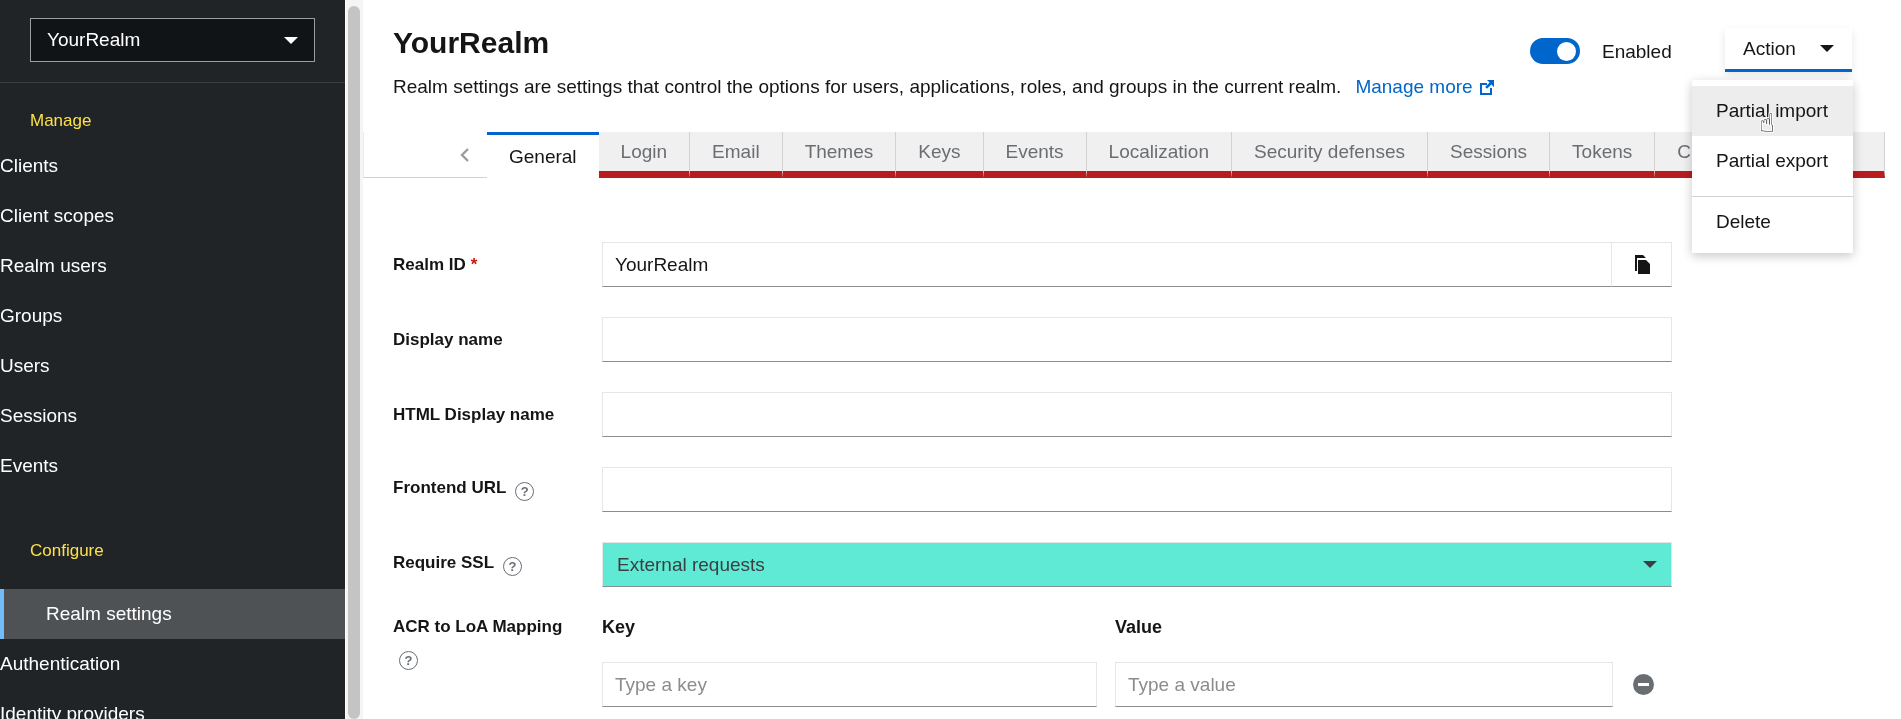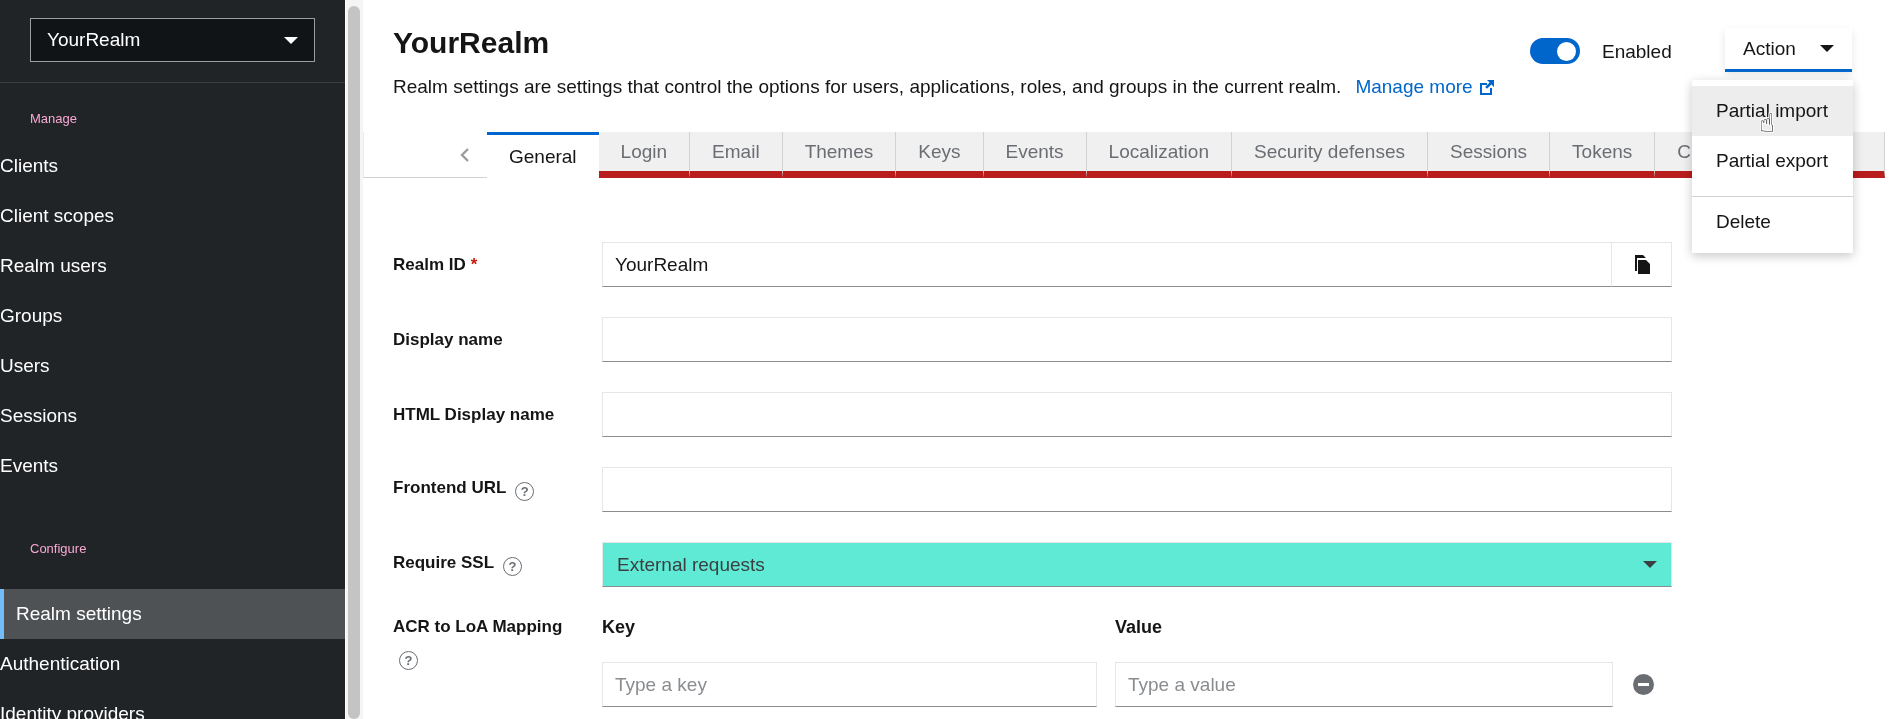--- a/index.html
+++ b/index.html
@@ -8,24 +8,24 @@
 
   
   .sidebar { position:absolute; left:0; top:0; width:345px; height:719px; background:#212427; }
   .realm-selector { position:absolute; left:30px; top:18px; width:285px; height:44px;
     background:#111417; border:1px solid #9b9ea1; display:flex; align-items:center;
     justify-content:space-between; padding:0 16px; cursor:pointer; }
   .realm-selector .rs-label { color:#fff; font-size:19px; }
   .caret-down-white { width:0; height:0; border-left:7px solid transparent;
     border-right:7px solid transparent; border-top:7px solid #fff; }
   .nav { position:absolute; top:82px; left:0; right:0; border-top:1px solid #3c3f42; }
-  .nav-section-label { padding:28px 30px 6px 30px; height:58px; color:#f9a8d4; font-size:13px; }
+  .nav-section-label { padding:28px 30px 6px 30px; height:58px; color:#fde047; font-size:17px; }
   .nav-section-label.second { padding-top:50px; height:98px; }
   .nav-item { height:50px; line-height:50px; color:#fff; font-size:19px; cursor:pointer; }
-  .nav-item.selected { background:#4f5255; border-left:4px solid #73bcf7; padding-left:12px; }
+  .nav-item.selected { background:#4f5255; border-left:4px solid #73bcf7; padding-left:42px; }
 
   
   .scrollbar { position:absolute; left:346px; top:0; width:17px; height:719px; background:#f5f5f5; }
   .scrollbar .thumb { position:absolute; left:2px; top:6px; width:12px; height:713px;
     background:#c4c4c4; border-radius:7px; }
 
   
   .main { position:absolute; left:363px; top:0; right:0; bottom:0; background:#fff; }
   .page-title { position:absolute; left:30px; top:26px; font-size:30px; font-weight:600; color:#151515; }
   .page-desc { position:absolute; left:30px; top:76px; font-size:19px; color:#151515; white-space:nowrap; }

